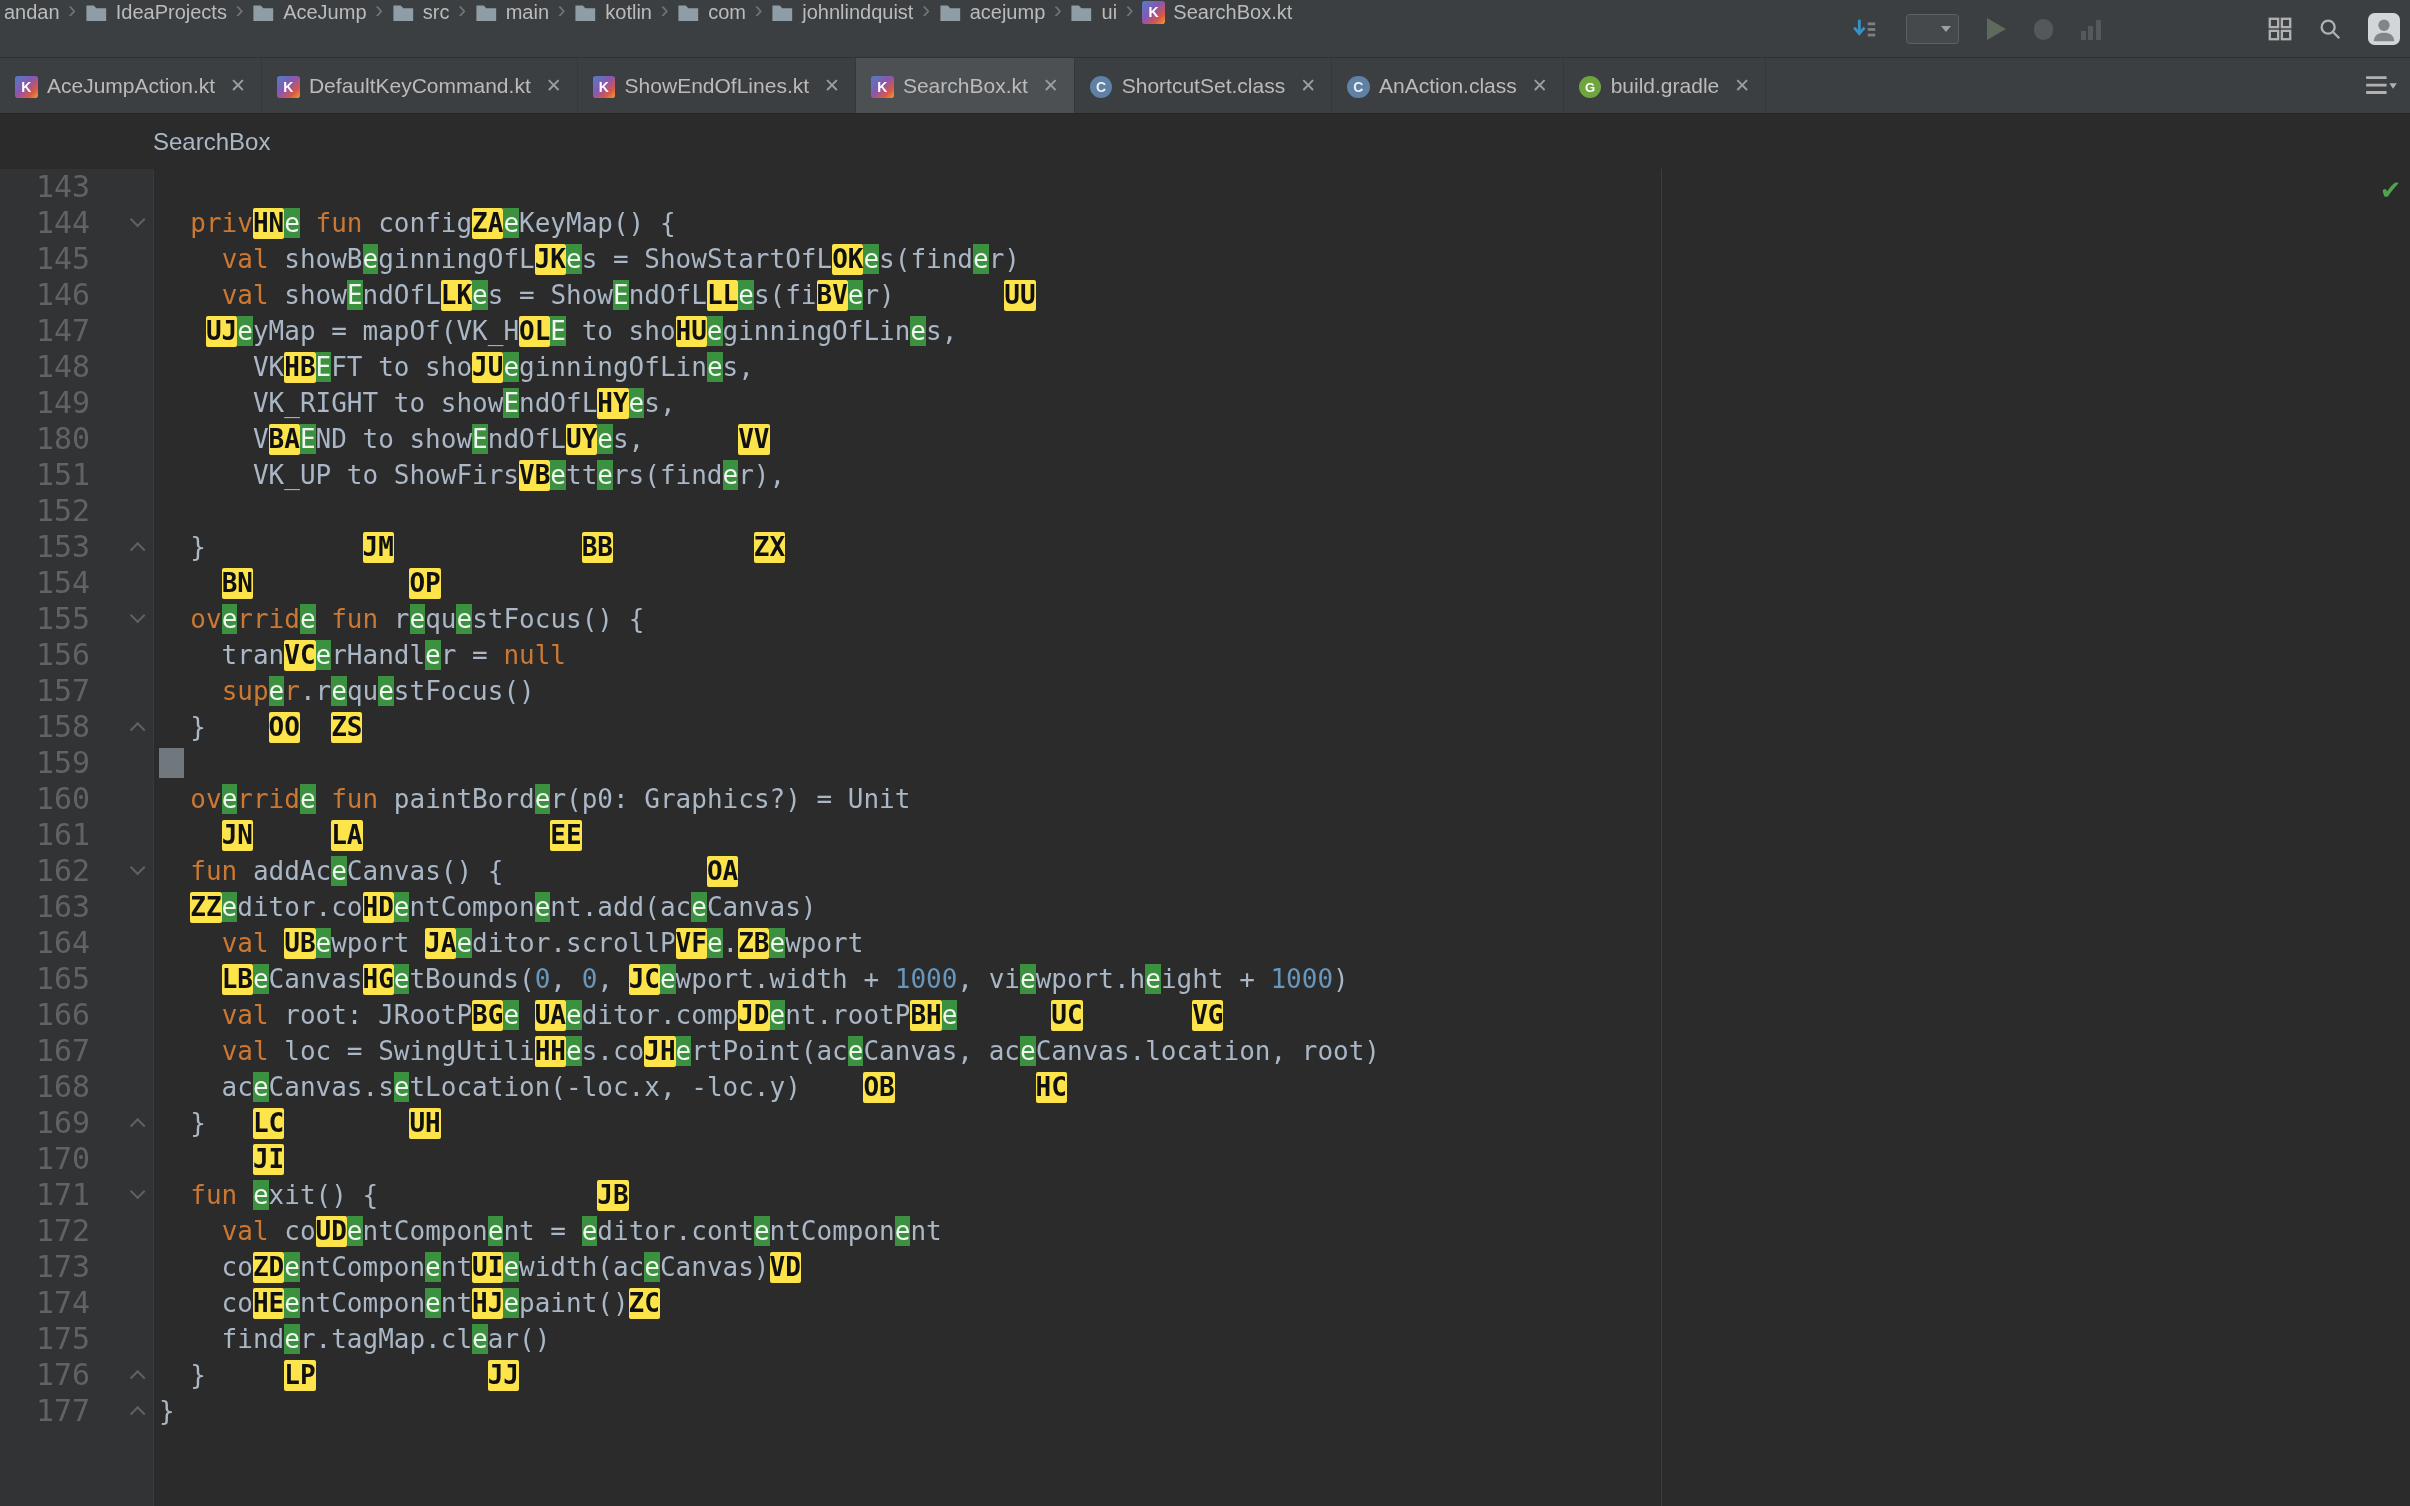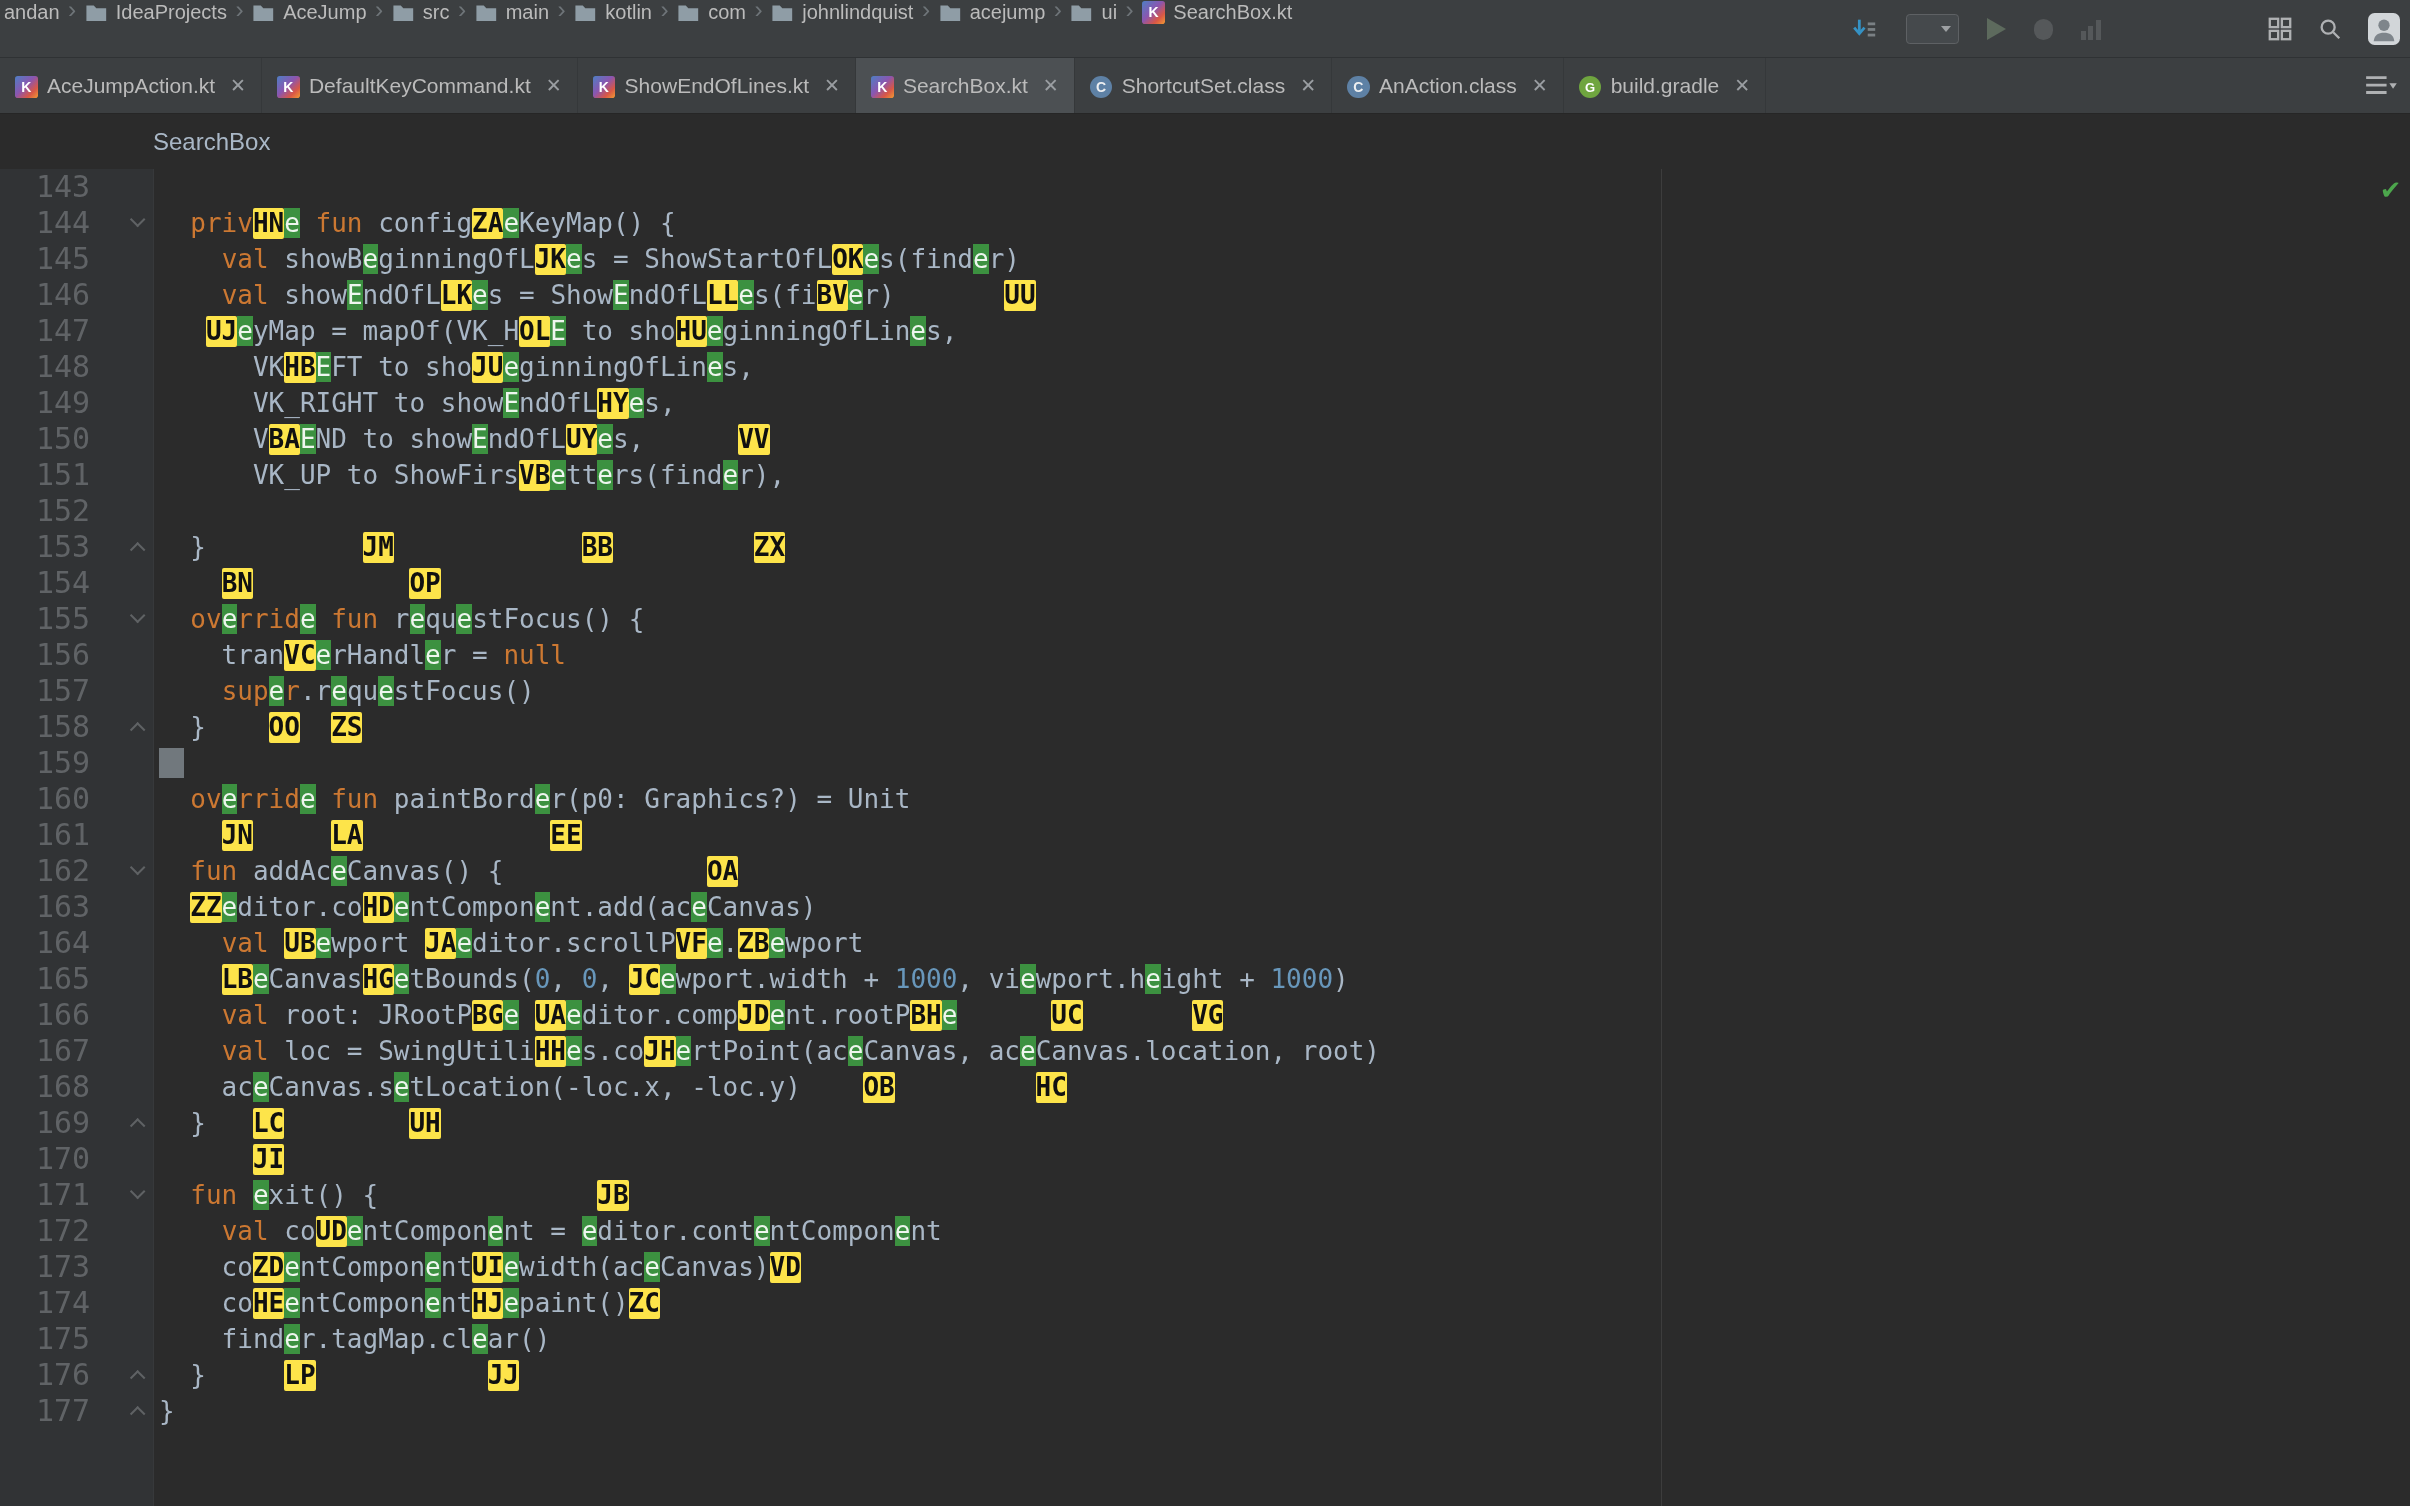--- a/index.html
+++ b/index.html
@@ -307,21 +307,21 @@
       </div>
       <div class="row">
         <span class="ln">148</span>
         <span class="code"><span class="seg-d">      VK</span><span class="seg-t">HB</span><span class="seg-g">E</span><span class="seg-d">FT to sho</span><span class="seg-t">JU</span><span class="seg-g">e</span><span class="seg-d">ginningOfLin</span><span class="seg-g">e</span><span class="seg-d">s,</span></span>
       </div>
       <div class="row">
         <span class="ln">149</span>
         <span class="code"><span class="seg-d">      VK_RIGHT to show</span><span class="seg-g">E</span><span class="seg-d">ndOfL</span><span class="seg-t">HY</span><span class="seg-g">e</span><span class="seg-d">s,</span></span>
       </div>
       <div class="row">
-        <span class="ln">150</span>
+        <span class="ln">180</span>
         <span class="code"><span class="seg-d">      V</span><span class="seg-t">BA</span><span class="seg-g">E</span><span class="seg-d">ND to show</span><span class="seg-g">E</span><span class="seg-d">ndOfL</span><span class="seg-t">UY</span><span class="seg-g">e</span><span class="seg-d">s,      </span><span class="seg-t">VV</span></span>
       </div>
       <div class="row">
         <span class="ln">151</span>
         <span class="code"><span class="seg-d">      VK_UP to ShowFirs</span><span class="seg-t">VB</span><span class="seg-g">e</span><span class="seg-d">tt</span><span class="seg-g">e</span><span class="seg-d">rs(find</span><span class="seg-g">e</span><span class="seg-d">r),</span></span>
       </div>
       <div class="row">
         <span class="ln">152</span>
       </div>
       <div class="row">

